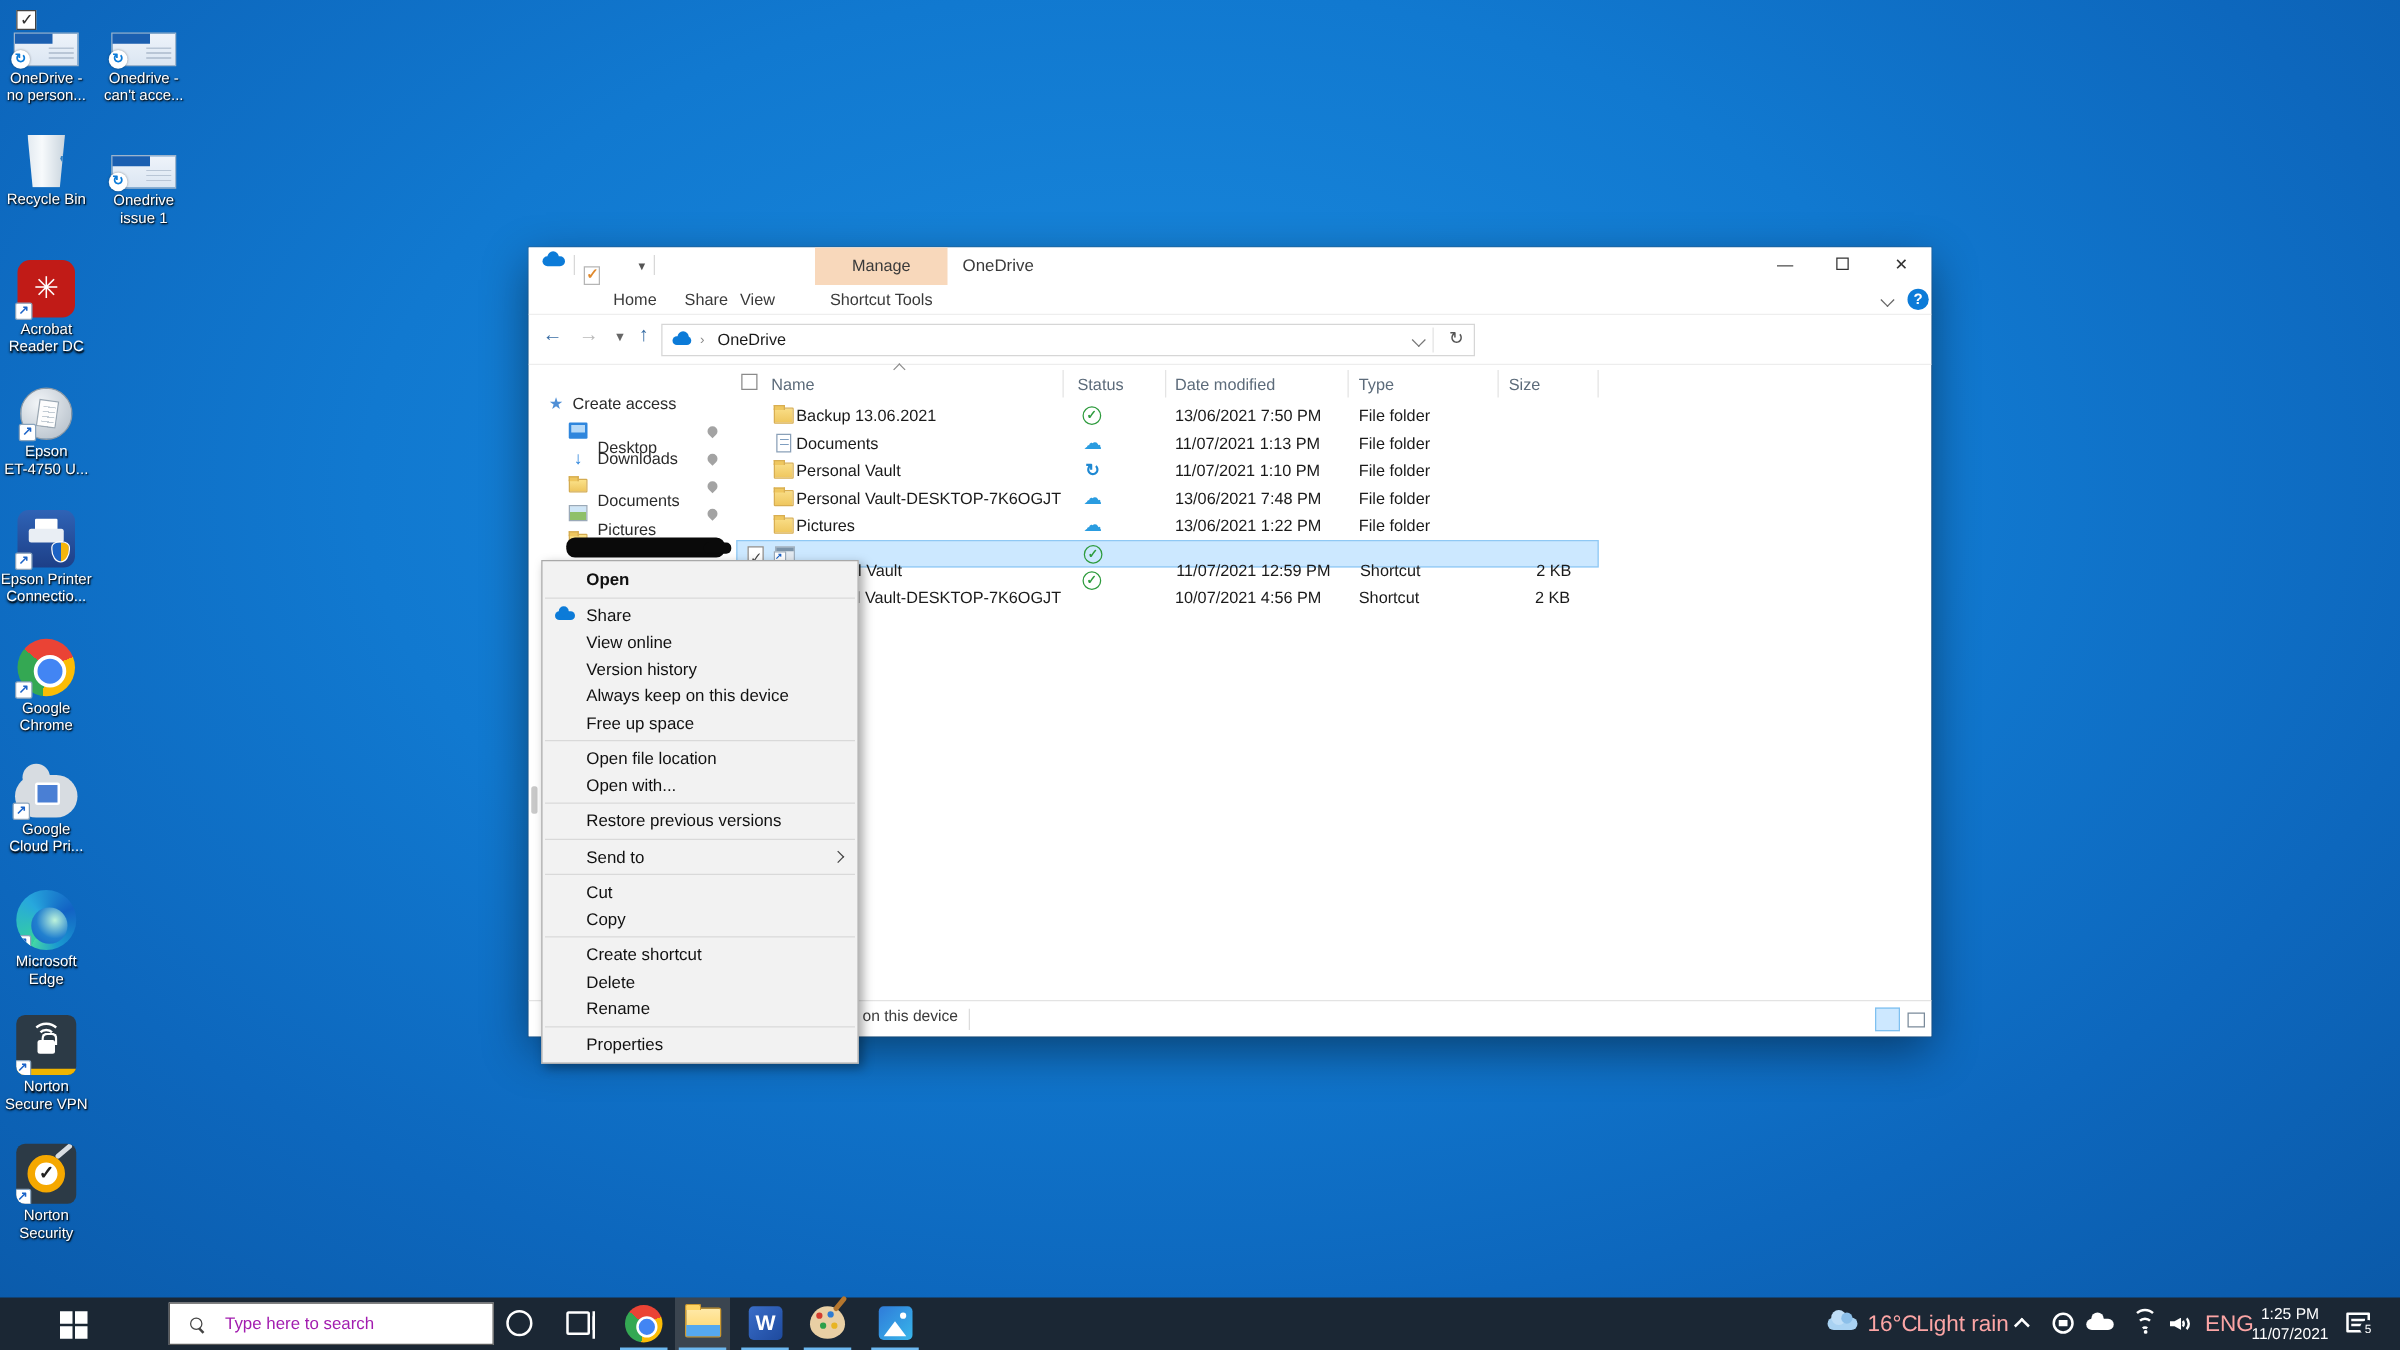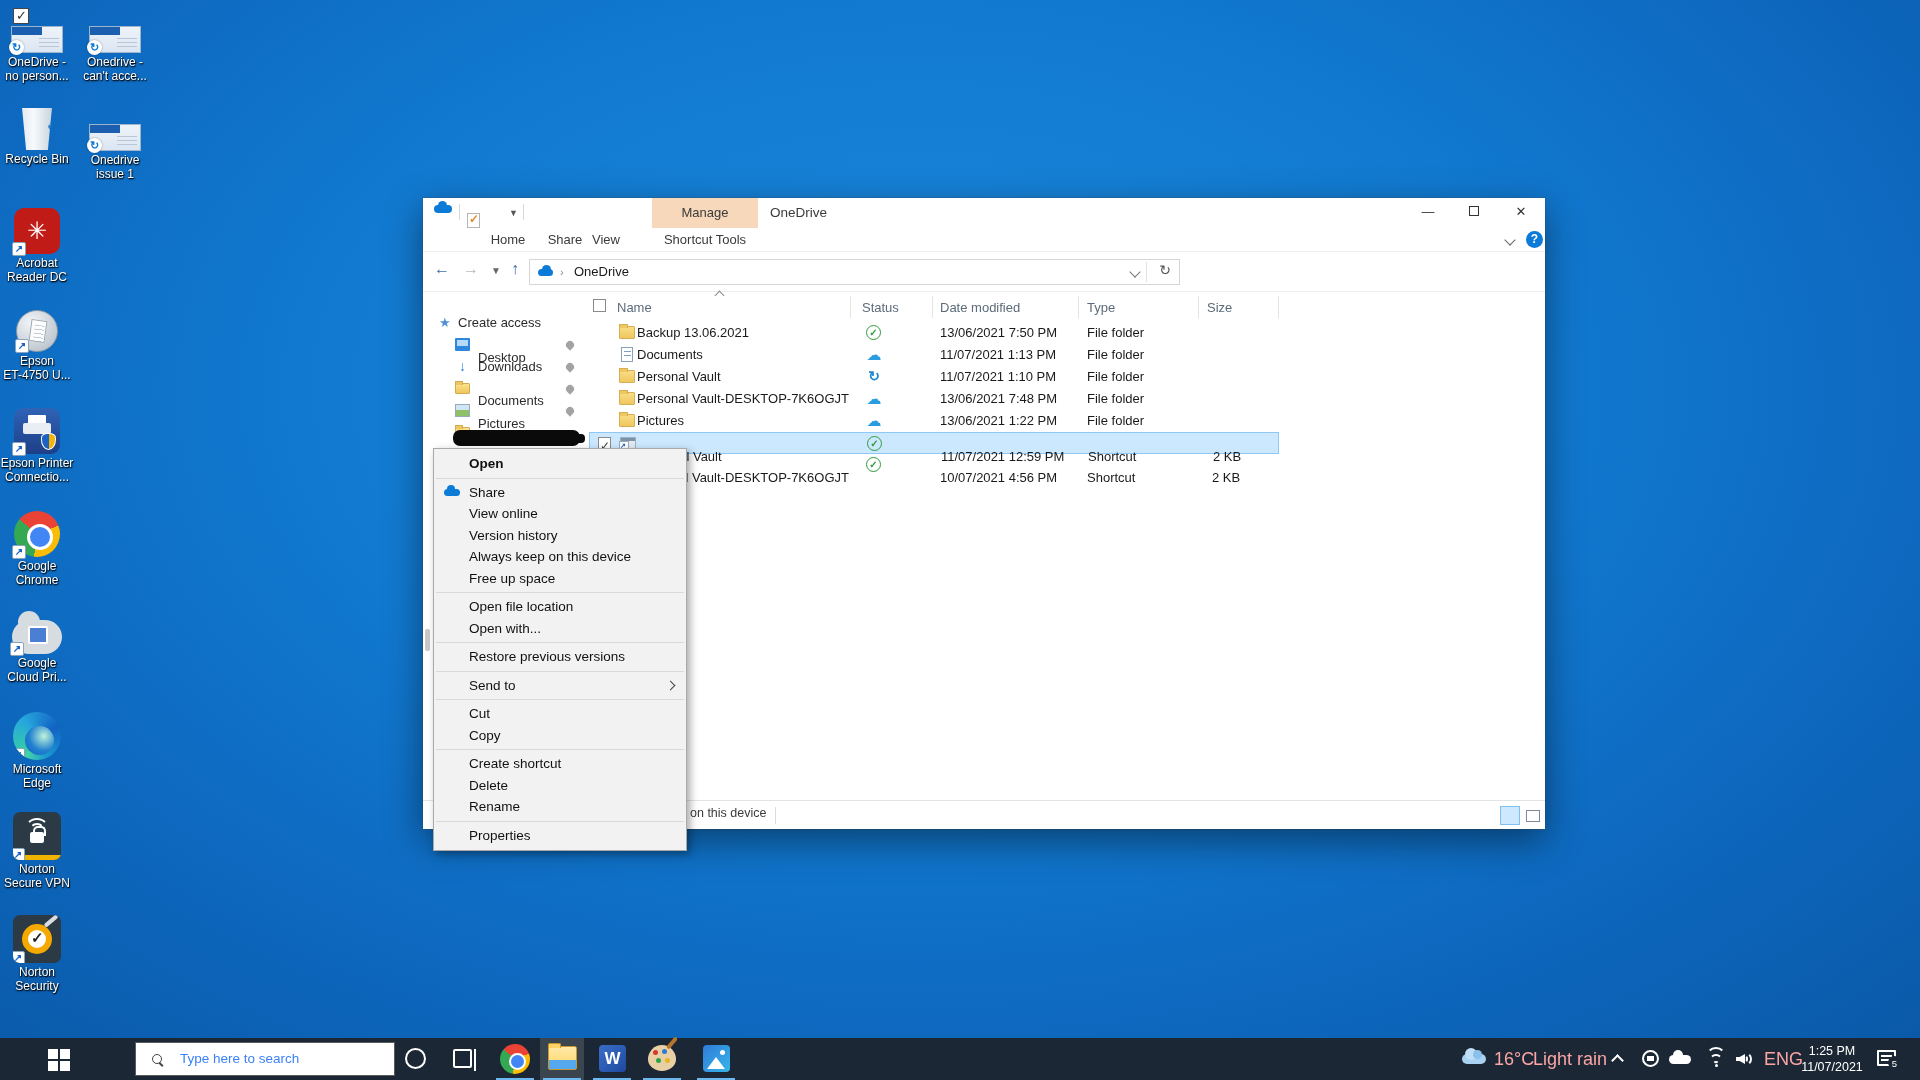--- a/index.html
+++ b/index.html
@@ -103,21 +103,21 @@
   
   .hcheck { position:absolute; left:170px; top:101px; width:13px; height:13px; border:1px solid #8a8a8a; background:#fff; }
   .hdr { position:absolute; top:96px; height:28px; line-height:28px; color:#5c6b7a; font-size:13px; }
   .hsep { position:absolute; top:98px; width:1px; height:22px; background:#e4e4e4; }
   .sortcaret { position:absolute; left:293px; top:94px; width:7px; height:7px; border-left:1.5px solid #8a8a8a; border-top:1.5px solid #8a8a8a; transform:rotate(45deg); }
   .frow { position:absolute; left:166px; width:690px; height:22px; line-height:22px; font-size:13px; color:#1a1a1a; }
   .frow.sel { background:#cce8ff; border:1px solid #8fc8f4; }
   .fname { position:absolute; left:48px; white-space:nowrap; }
   .fdate { position:absolute; left:351px; }
   .ftype { position:absolute; left:498px; }
-  .fsize { position:absolute; left:623px; width:60px; text-align:left; }
+  .fsize { position:absolute; left:623px; width:60px; text-align:center; }
   .fico { position:absolute; left:30px; top:4px; width:16px; height:13px; }
   .fico-folder { background:linear-gradient(#f9dd86,#efc75f); border:1px solid #d8ae52; border-radius:1px; }
   .fico-folder::before { content:''; position:absolute; left:-1px; top:-3px; width:7px; height:3px; background:#efc75f; border:1px solid #d8ae52; border-bottom:none; }
   .fico-doc { background:#fff; border:1px solid #8aa0b8; width:12px !important; height:15px !important; top:3px !important; left:32px !important;
       background-image:repeating-linear-gradient(#7f9ec0 0 1px, transparent 1px 4px); background-size:70% 60%; background-repeat:no-repeat; background-position:2px 3px; }
   .fico-short { background:#e3eaf1; border:1px solid #9eb0c0; position:relative; }
   .fico-short::before { content:''; position:absolute; left:0; top:0; width:100%; height:3px; background:#7c93a8; }
   .fico-short::after { content:'↗'; position:absolute; left:-2px; bottom:-2px; width:8px; height:8px; background:#fff; border:1px solid #9ab; font-size:7px; line-height:8px; color:#1b63c8; font-weight:bold; }
   .rowcheck { position:absolute; left:8px; top:4px; width:13px; height:13px; border:1px solid #8a8a8a; background:#fff; }
   .rowcheck::after { content:'✓'; position:absolute; left:1px; top:-3px; font-size:12px; color:#444; }
@@ -144,21 +144,21 @@
   .mi .micloud::before { content:''; position:absolute; left:3px; top:-4px; width:8px; height:8px; background:#0c7bd8; border-radius:50%; }
   .mi .subarrow { position:absolute; right:12px; top:7px; width:7px; height:7px; border-right:1.5px solid #444; border-top:1.5px solid #444; transform:rotate(45deg); }
 
   
   #taskbar { position:absolute; left:0; top:1038px; width:1920px; height:42px; background:#1b2734; color:#fff; }
   .winlogo { position:absolute; left:48px; top:11px; width:21px; height:21px; display:grid; grid-template-columns:10px 10px; grid-template-rows:10px 10px; gap:1.5px; }
   .winlogo i { background:#fff; }
   .tb-search { position:absolute; left:135px; top:4px; width:260px; height:34px; background:#fff; border:1px solid #5a5a5a; }
   .tb-search .mag { left:16px; top:11px; width:10px; height:10px; border-color:#444; }
   .tb-search .mag::after { background:#444; }
-  .tb-search .ph { position:absolute; left:44px; top:0; line-height:32px; color:#3b82f6; font-size:13.5px; }
+  .tb-search .ph { position:absolute; left:44px; top:0; line-height:32px; color:#a21caf; font-size:13.5px; }
   .cortana { position:absolute; left:405px; top:10px; width:21px; height:21px; border:2px solid #fff; border-radius:50%; }
   .taskview { position:absolute; left:453px; top:11px; width:19px; height:19px; border:2px solid #fff; border-radius:2px; }
   .taskview::after { content:''; position:absolute; right:-6px; top:2px; width:2px; height:11px; background:#fff; box-shadow:0 -4px 0 #fff, 0 7px 0 #fff; }
   .tbapp { position:absolute; top:0; width:44px; height:42px; }
   .tbapp.active { background:rgba(255,255,255,.14); }
   .tbapp .ind { position:absolute; left:3px; right:3px; bottom:0; height:2.5px; background:#6cb8f0; }
   .tb-chrome { position:absolute; left:7px; top:6px; width:30px; height:30px; border-radius:50%; background:conic-gradient(from -50deg, #ea4335 0 33%, #fbbc05 33% 66%, #34a853 66% 100%); }
   .tb-chrome::after { content:''; position:absolute; left:50%; top:50%; width:13px; height:13px; margin:-6.5px 0 0 -6.5px; background:#4285f4; border:2.5px solid #fff; border-radius:50%; }
   .tb-fe { position:absolute; left:8px; top:8px; width:29px; height:24px; background:linear-gradient(#ffe9a8,#ffd464); border:1px solid #c9972f; border-radius:2px; }
   .tb-fe::before { content:''; position:absolute; left:-1px; top:-4px; width:11px; height:4px; background:#ffd464; border:1px solid #c9972f; border-bottom:none; border-radius:2px 2px 0 0; }

